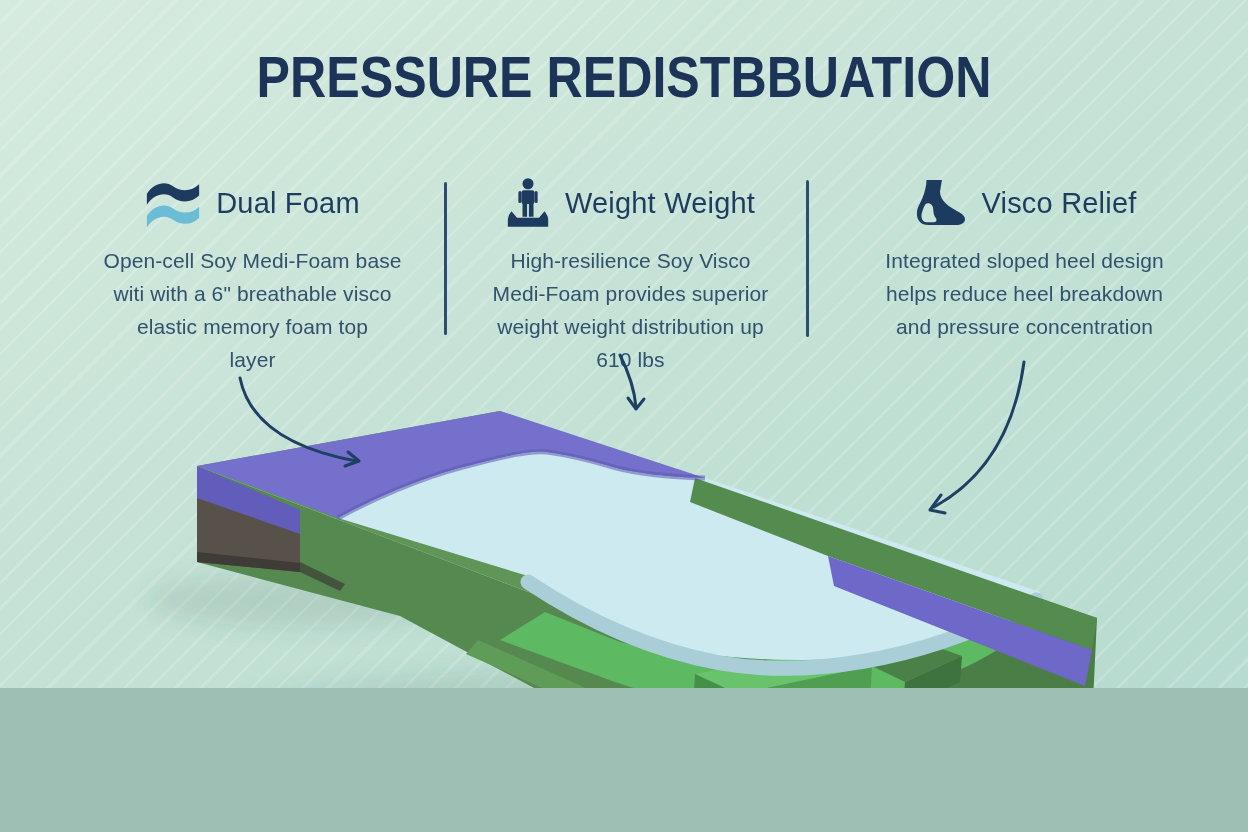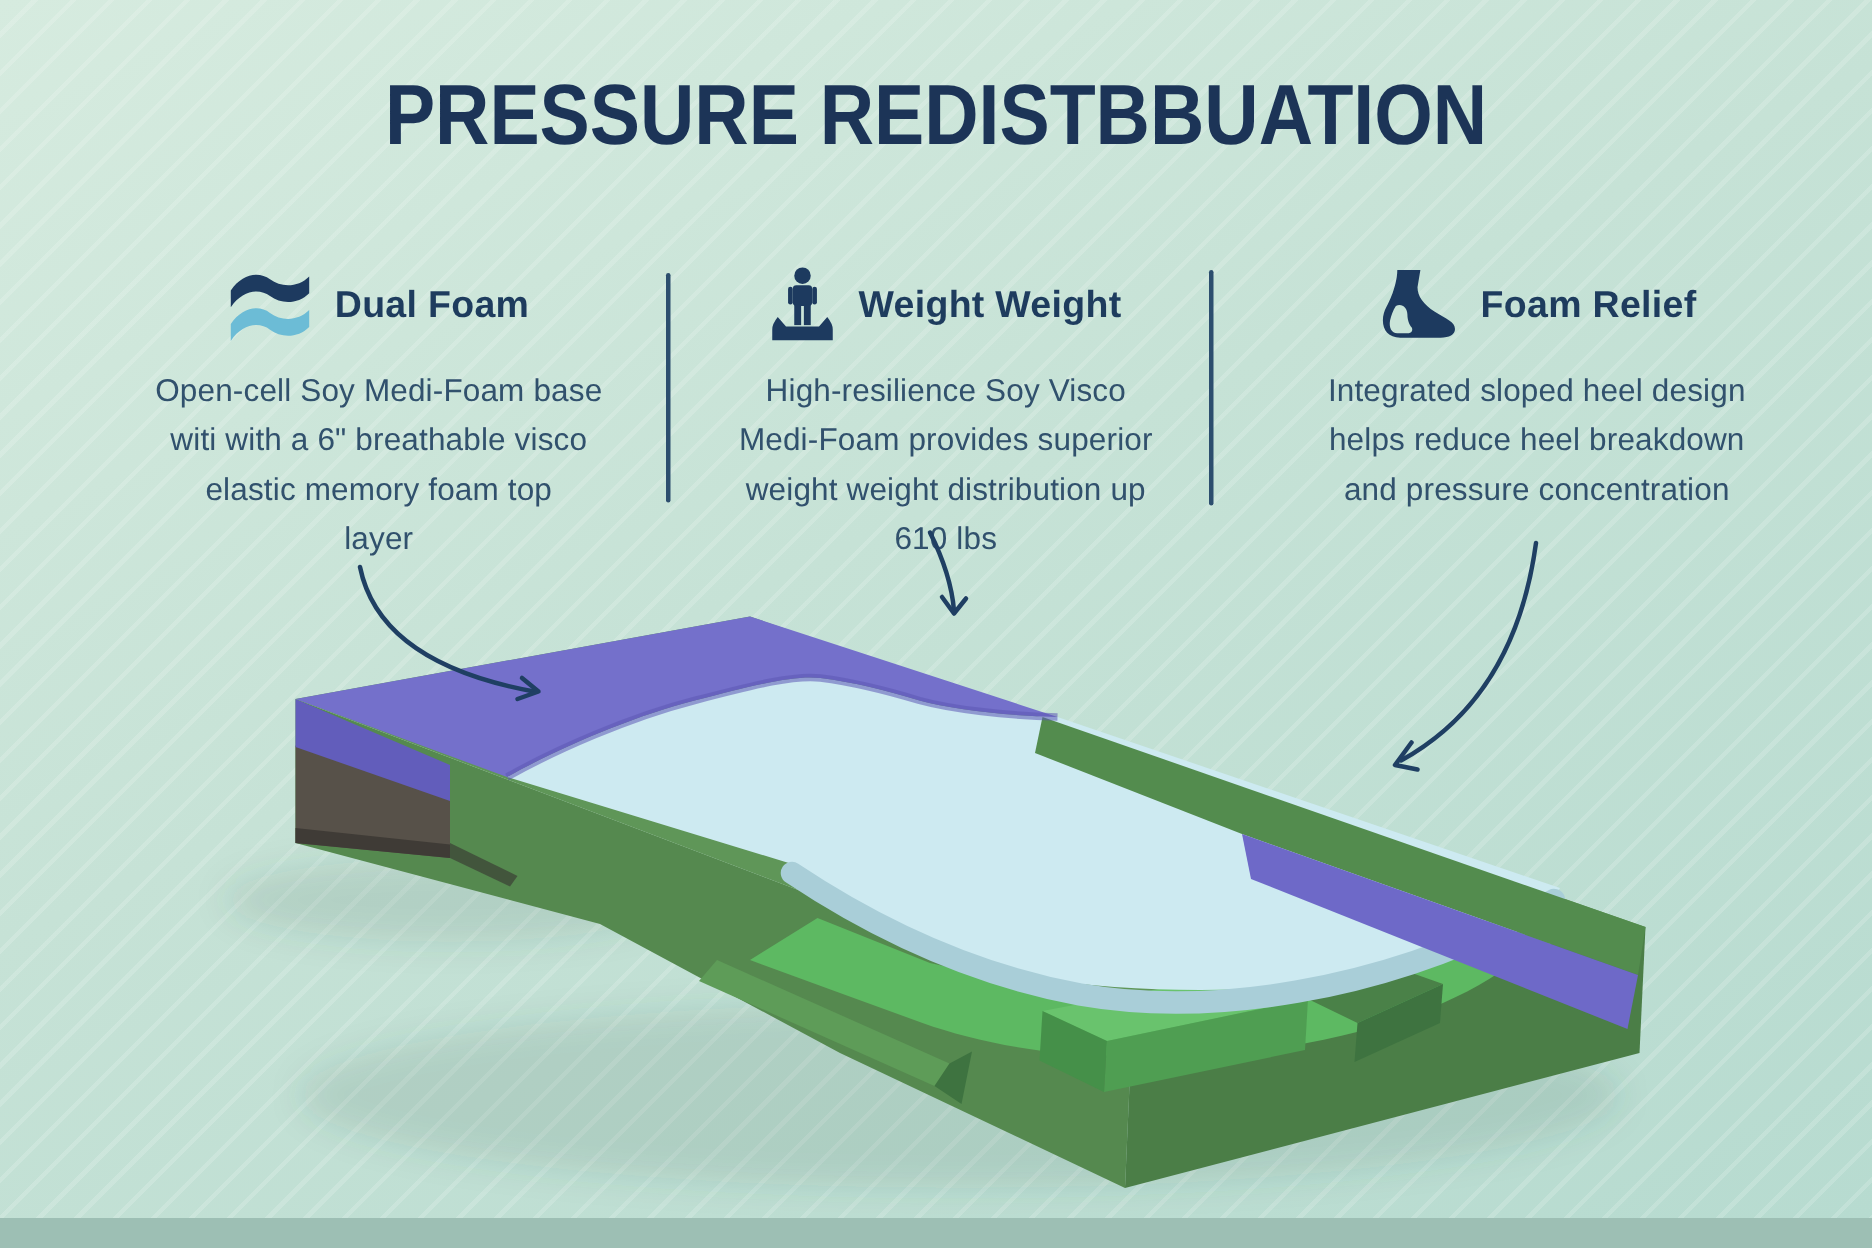--- a/index.html
+++ b/index.html
@@ -1,30 +1,30 @@
 <!DOCTYPE html>
 <html><head>
 <meta charset="utf-8">
 <style>
   html,body{margin:0;padding:0;background:#9dbfb4;}
   #screen{
-    position:relative;width:1248px;height:812px;overflow:hidden;
+    position:relative;width:1248px;height:688px;overflow:hidden;
     font-family:"Liberation Sans", sans-serif;
     background:
       repeating-linear-gradient(135deg, rgba(255,255,255,0) 0 15px, rgba(255,255,255,0.16) 15px 18px),
       linear-gradient(155deg,#d6ebdf 0%, #c6e2d6 45%, #b7dbd0 100%);
   }
   .title{
     position:absolute;top:44px;left:0;width:1248px;text-align:center;
     font-size:57px;font-weight:bold;color:#1c3457;letter-spacing:0px;
     transform:scaleX(0.88);transform-origin:50% 50%;white-space:nowrap;
   }
   .feature{position:absolute;top:174px;text-align:center;}
   .feature .head-row{display:flex;justify-content:center;align-items:center;gap:15px;height:58px;}
-  .feature h2{margin:0;font-size:25px;font-weight:bold;color:#1e3c5e;letter-spacing:0.2px;}
+  .feature h2{margin:0;font-size:29px;font-weight:normal;color:#1e3c5e;letter-spacing:0.2px;}
   .feature .body{
     margin-top:12px;font-size:21px;line-height:33px;color:#31516d;
     white-space:pre-line;letter-spacing:0.1px;
   }
   #f1{left:80px;width:345px;}
   #f2{left:458px;width:345px;}
   #f3{left:852px;width:345px;}
   .divider{position:absolute;width:3px;background:#2c4e6e;border-radius:2px;}
   #div1{left:444px;top:182px;height:153px;}
   #div2{left:806px;top:180px;height:157px;}
@@ -70,21 +70,21 @@
 weight weight distribution up
 610 lbs</div>
   </div>
 
   <div class="feature" id="f3">
     <div class="head-row">
       <svg class="icon" width="54" height="50" viewBox="0 0 56 52">
         <path d="M14,2 L30,2 L28,14 C28,20 32,26 40,31 C48,36 54,38 54,43 C54,47 50,49 44,49 L16,49 C8,49 4,44 4,37 C4,30 8,26 10,20 C12,15 14,8 14,2 Z" fill="#1d3a5f"></path>
         <path d="M13,27 C17,25 21,28 21,33 C21,36 22,40 24,42 C25,44 24,46 21,46 L14,46 C10,46 8,42 9,37 C10,33 11,30 13,27 Z" fill="#c9e4d8"></path>
       </svg>
-      <h2>Foam Relief</h2>
+      <h2>Visco Relief</h2>
     </div>
     <div class="body">Integrated sloped heel design
 helps reduce heel breakdown
 and pressure concentration</div>
   </div>
 
   <div class="divider" id="div1"></div>
   <div class="divider" id="div2"></div>
 
   <svg id="mattress" viewBox="0 0 1248 832">

